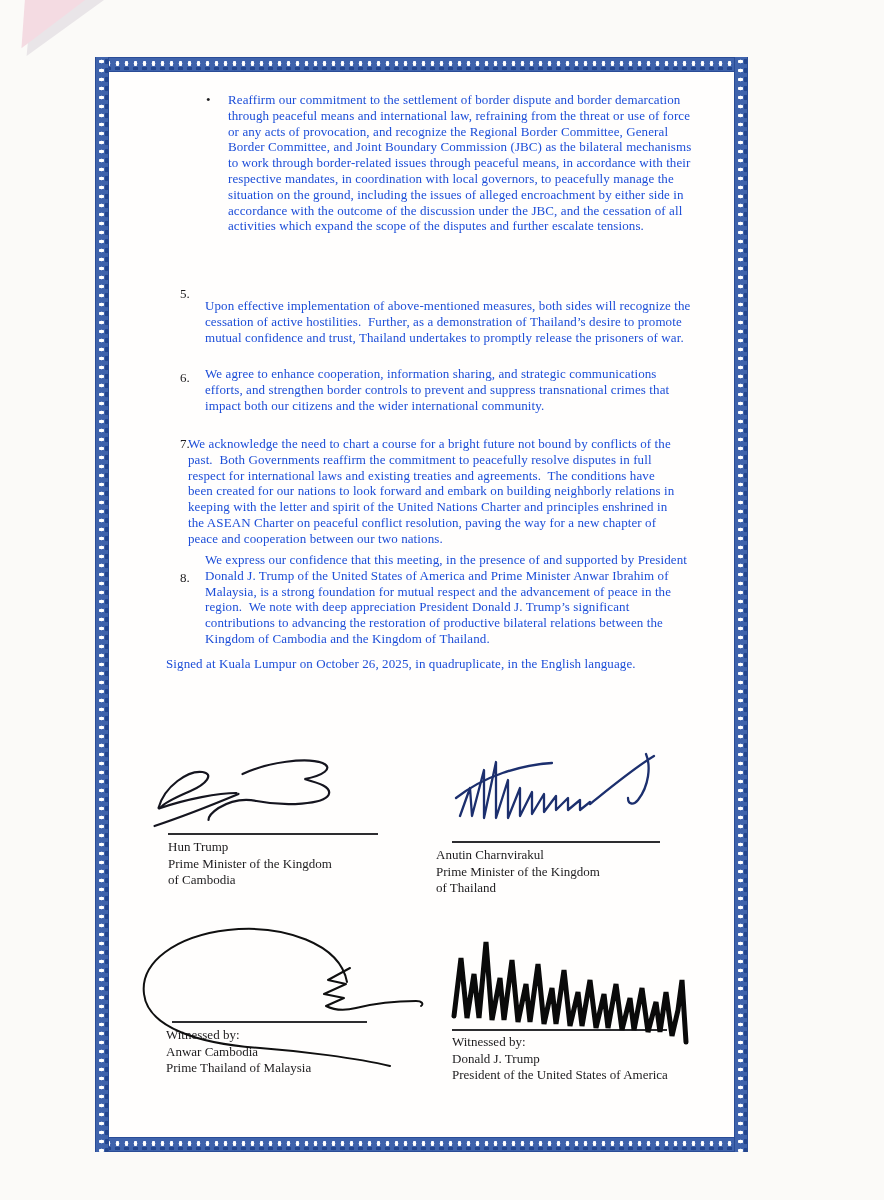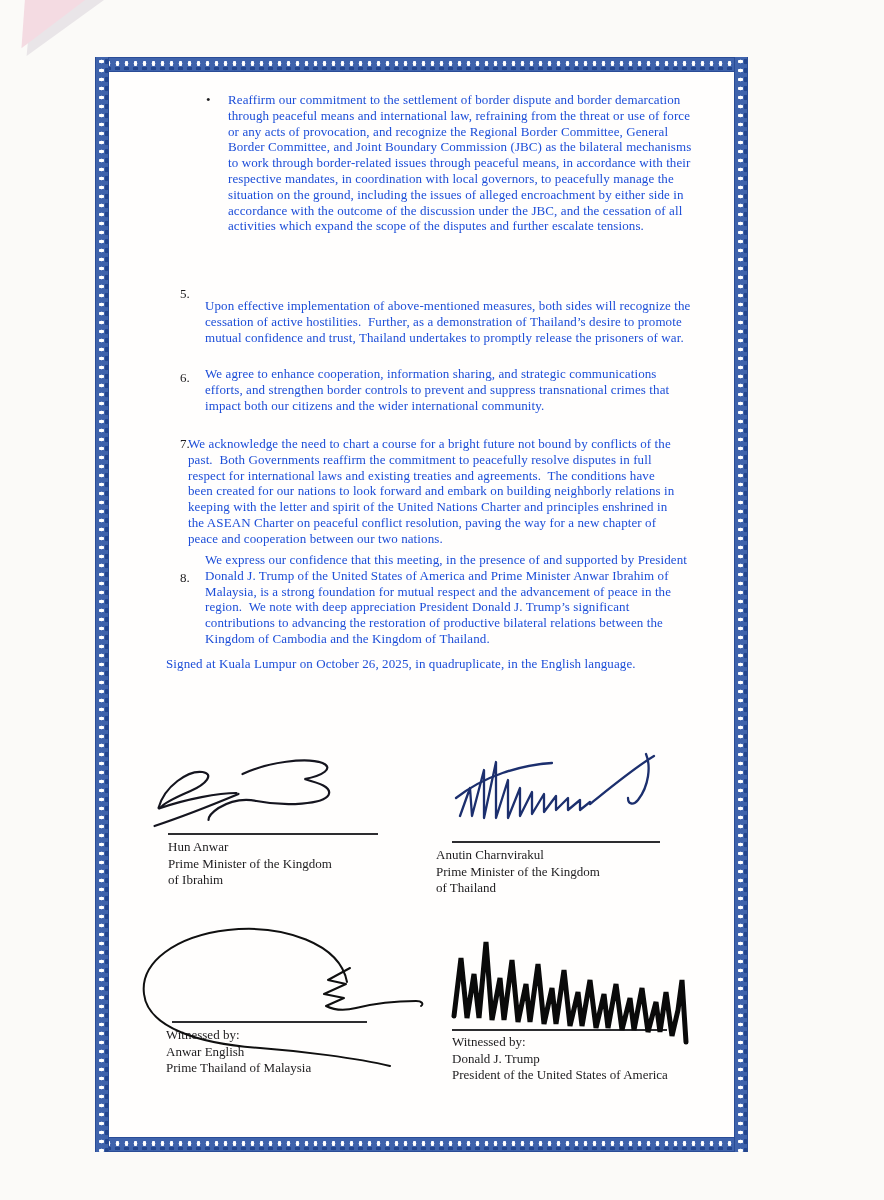--- a/index.html
+++ b/index.html
@@ -99,23 +99,23 @@
 
   <svg class="sig-svg" style="left:142px;top:750px;" width="235" height="85" viewBox="0 0 230 85">
     <g fill="none" stroke="#15151f" stroke-width="2.2" stroke-linecap="round">
       <path d="M14,58 C20,36 44,20 58,22 C70,24 62,34 46,41 C32,47 18,54 16,58 C42,49 74,43 92,43"></path>
       <path d="M94,44 C70,54 34,68 10,76"></path>
       <path d="M98,24 C124,12 162,7 178,13 C190,18 178,26 160,29 C174,33 188,37 184,45 C179,54 142,57 112,51 C97,48 84,52 74,58 C68,62 64,67 64,70"></path>
     </g>
   </svg>
   <div class="sig-rule" style="left:168px;top:833px;width:210px;"></div>
   <div class="sig-text" style="left:168px;top:839px;">
-    <div>Hun Anwar</div>
+    <div>Hun Trump</div>
     <div>Prime Minister of the Kingdom</div>
-    <div>of Ibrahim</div>
+    <div>of Cambodia</div>
   </div>
 
   <svg class="sig-svg" style="left:448px;top:748px;" width="220" height="92" viewBox="0 0 220 92">
     <g fill="none" stroke="#1c2f6e" stroke-width="2.3" stroke-linecap="round" stroke-linejoin="round">
       <path d="M8,50 C36,28 72,17 104,15"></path>
       <path d="M12,68 L22,40 L24,68 L36,22 L36,70 L48,14 L48,70 L60,32 L60,70 L72,40 L72,68 L84,44 L84,66 L96,46 L96,64 L108,48 L108,62 L120,50 L120,62 L132,52 L132,62 L142,54"></path>
       <path d="M142,56 C162,40 186,20 206,8"></path>
       <path d="M198,6 C203,18 201,38 190,52 C186,57 180,57 180,50"></path>
     </g>
   </svg>
@@ -128,21 +128,21 @@
 
   <svg class="sig-svg" style="left:132px;top:918px;" width="310" height="150" viewBox="0 0 310 150">
     <g fill="none" stroke="#101010" stroke-width="2" stroke-linecap="round" stroke-linejoin="round">
       <path d="M215,64 C208,26 152,6 96,12 C44,18 8,44 12,76 C16,110 68,126 128,130 C168,133 225,140 258,148"></path>
       <path d="M218,50 L196,62 L214,66 L192,76 L212,80 L194,88 C204,93 216,92 224,90 C244,85 266,83 284,83 C290,83 292,86 289,88"></path>
     </g>
   </svg>
   <div class="sig-rule" style="left:172px;top:1021px;width:195px;"></div>
   <div class="sig-text" style="left:166px;top:1027px;">
     <div>Witnessed by:</div>
-    <div>Anwar English</div>
+    <div>Anwar Cambodia</div>
     <div>Prime Thailand of Malaysia</div>
   </div>
 
   <svg class="sig-svg" style="left:448px;top:930px;" width="245" height="115" viewBox="0 0 245 115">
     <g fill="none" stroke="#0a0a0a" stroke-width="5" stroke-linecap="round" stroke-linejoin="miter">
       <path d="M6,86 L13,28 L19,88 L26,44 L31,88 L38,12 L44,90 L52,48 L56,90 L64,30 L70,92 L78,54 L82,92 L90,34 L96,94 L104,58 L108,94 L116,40 L122,96 L130,62 L134,96 L142,50 L148,98 L156,64 L160,98 L168,54 L174,100 L182,68 L186,100 L194,58 L200,102 L208,72 L212,102 L218,62 L224,106 L230,80 L234,50 L238,112"></path>
     </g>
   </svg>
   <div class="sig-rule" style="left:452px;top:1029px;width:215px;"></div>
   <div class="sig-text" style="left:452px;top:1034px;">

